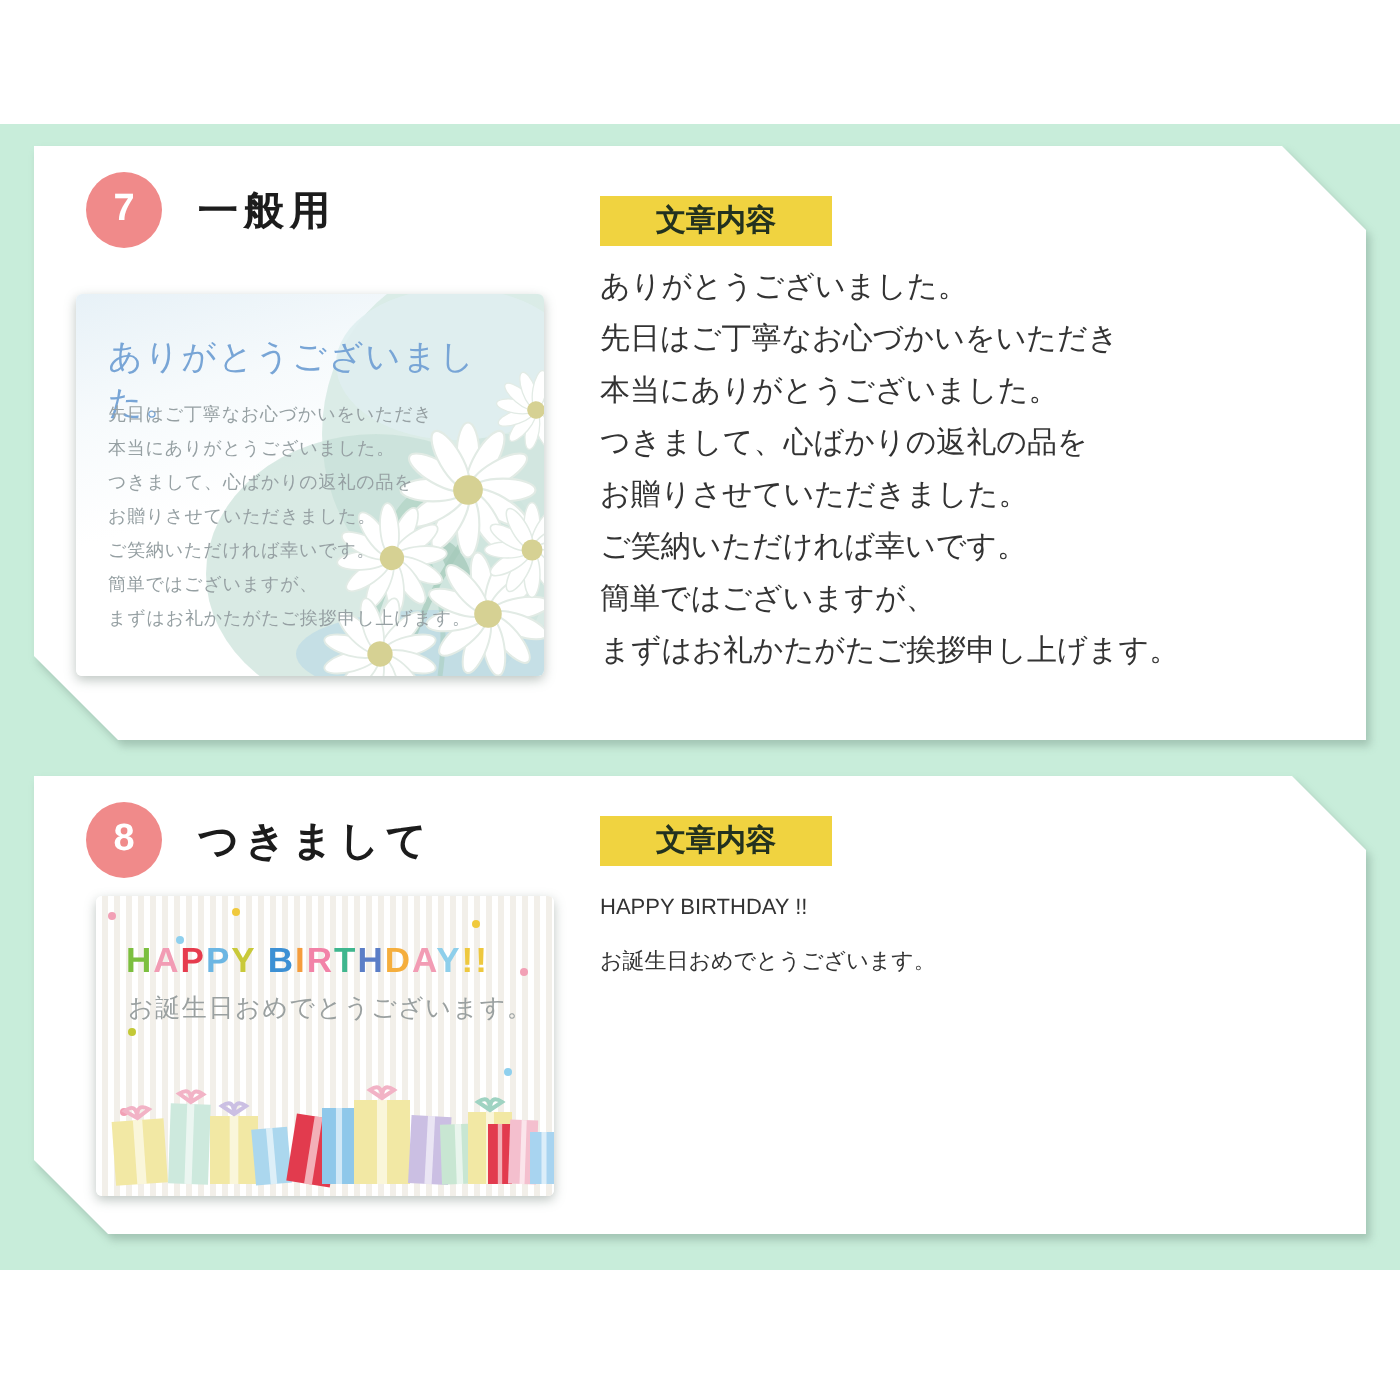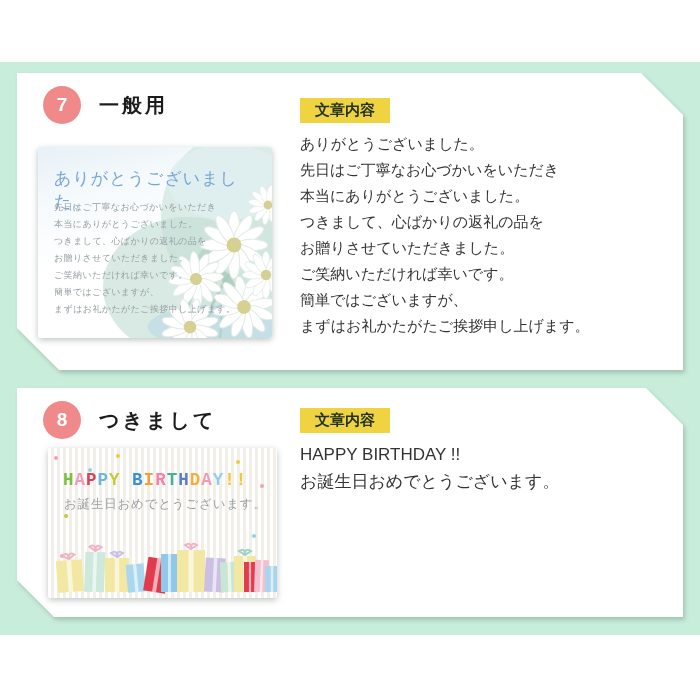--- a/index.html
+++ b/index.html
@@ -19,35 +19,35 @@
   .p2 .panel{--cut:37px;width:666px;height:229px;}
 
   .section-header{position:absolute;left:26px;top:13px;display:flex;align-items:center;gap:18px;}
   .badge{width:38px;height:38px;border-radius:50%;background:#f08a8a;color:#fff;
     font-size:19px;font-weight:bold;display:flex;align-items:center;justify-content:center;}
   .section-title{font-size:20px;font-weight:bold;color:#1c1c1c;letter-spacing:3px;}
 
   .right-col{position:absolute;left:283px;top:25px;}
   .p2 .right-col{top:20px;}
   .content-label{display:inline-block;background:#f0d340;color:#23321f;
-    font-weight:bold;font-size:15px;padding:3px 15px;}
+    font-weight:bold;font-size:15px;padding:3px 28px;}
   .lines{margin-top:8px;font-size:15px;color:#333;line-height:26px;}
-  .p2 .lines{line-height:27px;font-size:17px;}
+  .p2 .lines{line-height:27px;font-size:11px;}
 
   .card{position:absolute;border-radius:3px;overflow:hidden;
     box-shadow:0 2px 6px rgba(90,110,100,.4);}
   .card1{left:21px;top:74px;width:234px;height:191px;
     background:linear-gradient(165deg,#e7f1f7 0%,#f6fafc 25%,#ffffff 50%);}
   .card1 svg{position:absolute;left:0;top:0;}
   .card1-title{position:absolute;left:16px;top:20px;font-size:17px;color:#78a5d6;letter-spacing:1px;}
   .card1-body{position:absolute;left:16px;top:52px;font-size:9px;color:#96a0a3;
     line-height:17px;letter-spacing:.4px;}
 
   .card2{left:31px;top:60px;width:229px;height:150px;
-    background:repeating-linear-gradient(90deg,#ffffff 0 3px,#f2efe9 3px 6px);font-family:Liberation Mono, monospace;}
+    background:repeating-linear-gradient(90deg,#ffffff 0 3px,#f2efe9 3px 6px);}
   .card2-title{position:absolute;left:15px;top:22px;font-size:17.5px;font-weight:bold;
     letter-spacing:1px;white-space:pre;}
   .card2-sub{position:absolute;left:16px;top:48px;font-size:12.5px;color:#9aa0a0;letter-spacing:.8px;}
   .gifts{position:absolute;left:0;bottom:2px;}
   .confetti{position:absolute;left:6px;top:8px;width:4px;height:4px;border-radius:50%;background:#f2a0b5;
     box-shadow:34px 12px 0 #8fd0ee,182px 4px 0 #f0c93c,206px 28px 0 #f2a0b5,
     10px 58px 0 #c3c937,198px 78px 0 #8fd0ee,6px 98px 0 #f2a0b5,
     214px 112px 0 #cbbfe3,62px -2px 0 #f0c93c,120px 118px 0 #8fd0ee;}
 </style>
 </head>

